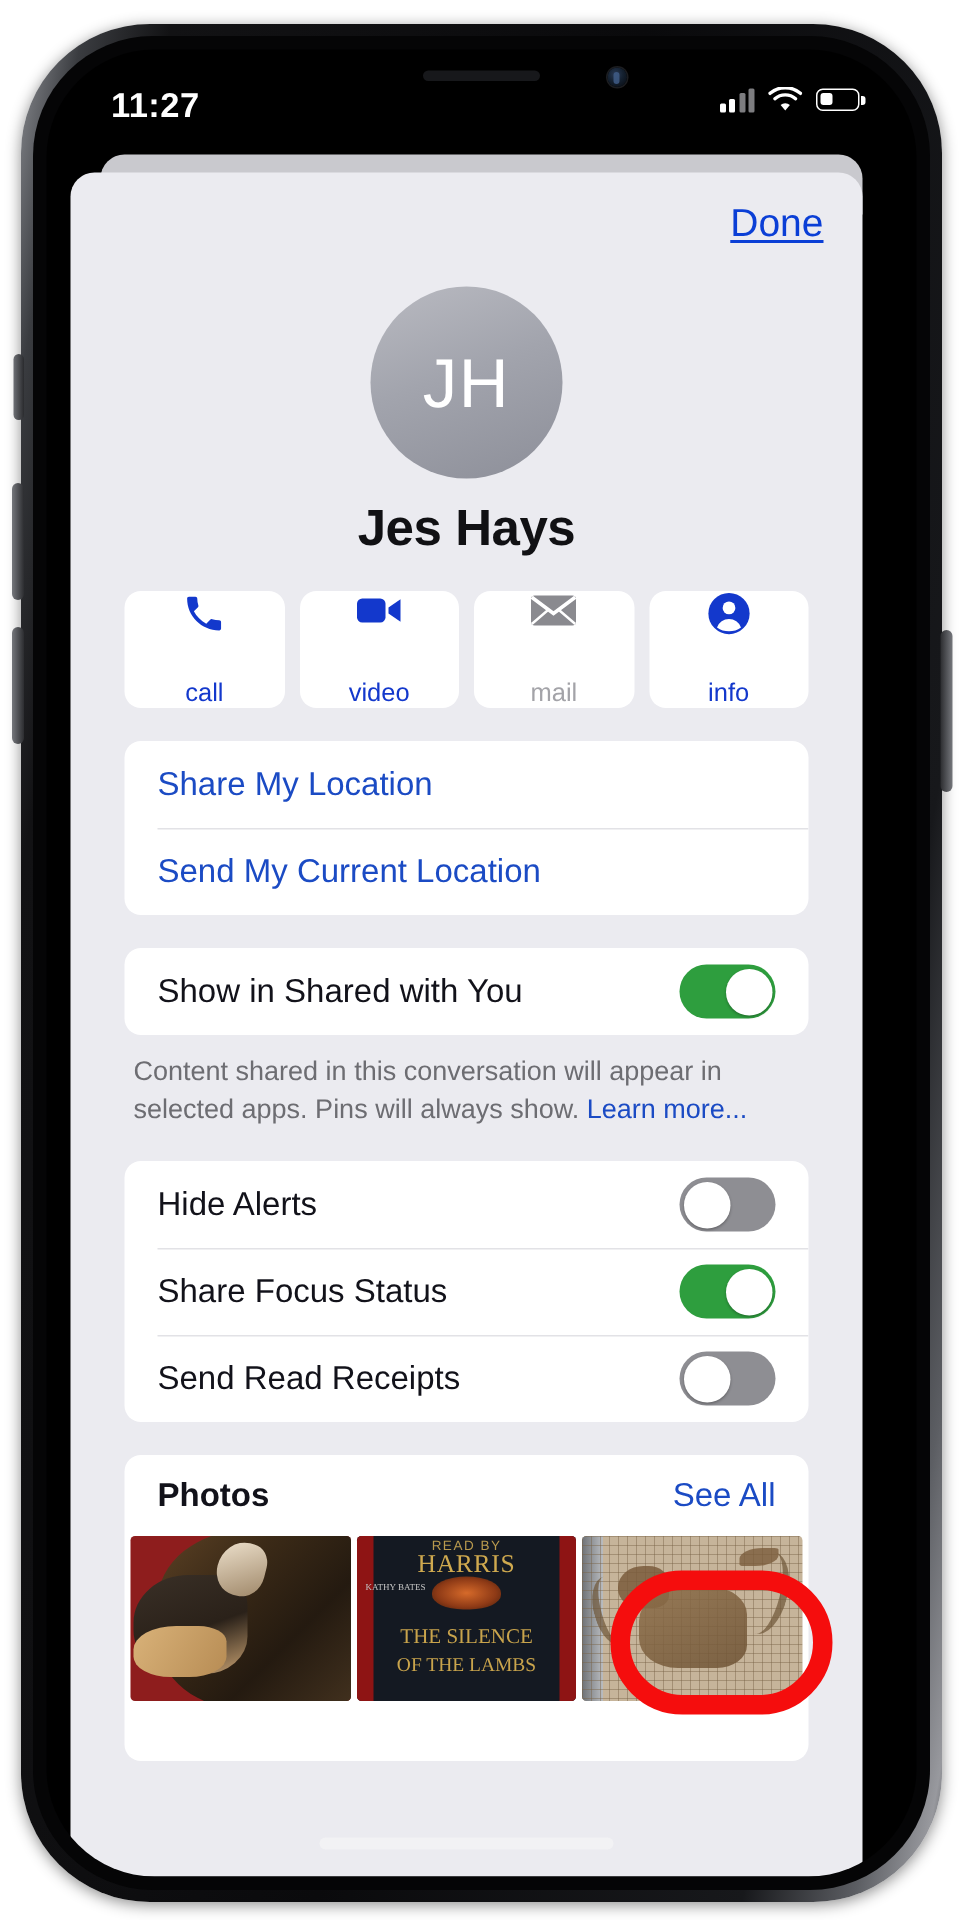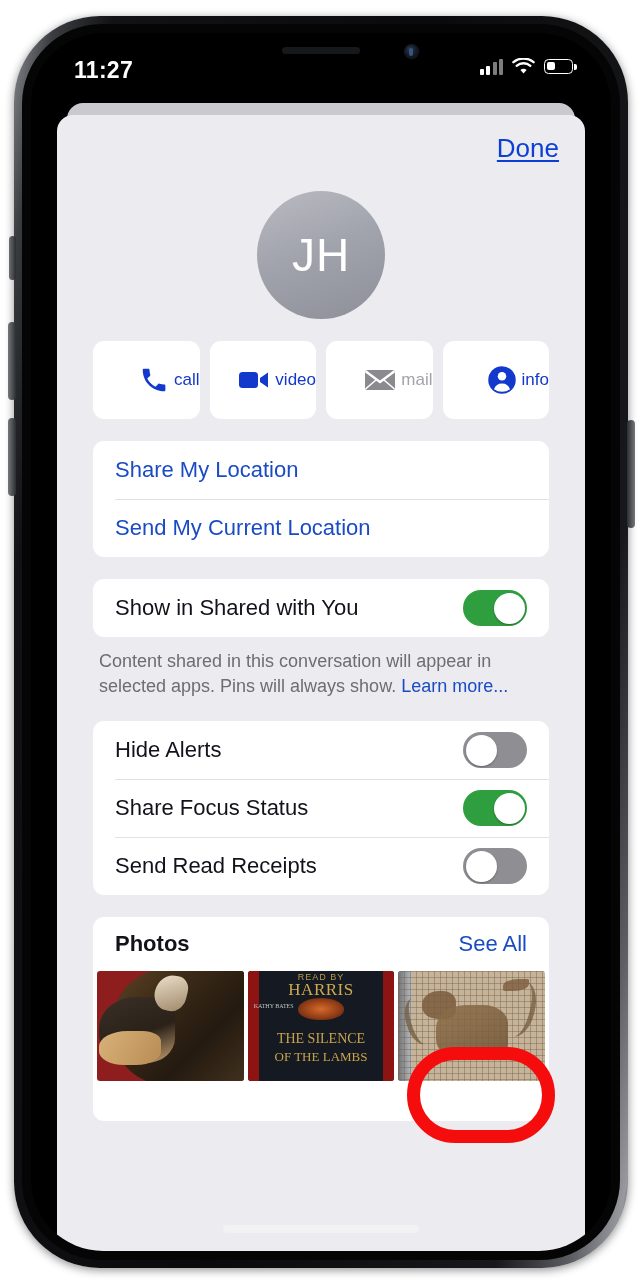--- a/index.html
+++ b/index.html
@@ -54,36 +54,36 @@
   .bars i:nth-child(3){ height:12.5px; background:#7d7d80; }
   .bars i:nth-child(4){ height:16px; background:#7d7d80; }
   .batt{ position:relative; width:29px; height:15px; border:1.8px solid #fff; border-radius:4.5px; }
   .batt::after{ content:""; position:absolute; right:-4.5px; top:4px; width:2.4px; height:6px;
     border-radius:0 2px 2px 0; background:#fff; }
   .batt i{ position:absolute; left:1.6px; top:1.6px; height:8.2px; width:8px; border-radius:2px; background:#fff; }
 
   
   .sheet-back{ position:absolute; left:36px; top:70px; width:508px; height:40px;
     border-radius:16px 16px 0 0; background:#c9c9ce; }
-  .sheet{ position:absolute; left:26px; top:82px; width:528px; height:1136px;
+  .sheet{ position:absolute; left:16px; top:82px; width:528px; height:1136px;
     border-radius:16px 16px 0 0; background:#ebebf0; overflow:hidden; }
 
   .done-row{ height:62px; position:relative; }
   .done{ position:absolute; right:26px; top:18px; font-size:26px; color:#0b3fd6;
     text-decoration:underline; text-underline-offset:3px; }
 
   .avatar{ width:128px; height:128px; border-radius:50%; margin:14px auto 0;
     background:linear-gradient(160deg,#b9bac1 0%,#a2a4ad 45%,#8d8f99 100%);
     display:flex; align-items:center; justify-content:center; }
   .avatar span{ color:#fff; font-size:46px; font-weight:500; letter-spacing:1px; }
   .pname{ text-align:center; font-size:34px; font-weight:bold; color:#111114; margin-top:14px; letter-spacing:-.3px; }
 
   .actions{ display:flex; gap:10px; padding:0 36px; margin-top:22px; }
   .act{ flex:1; height:78px; background:#fff; border-radius:11px;
-    display:flex; flex-direction:row; align-items:center; justify-content:flex-end; gap:5px; }
+    display:flex; flex-direction:column; align-items:center; justify-content:space-between; gap:5px; }
   .act .lbl{ font-size:17px; color:#1338cc; }
   .act.disabled .lbl{ color:#a3a3a8; }
   .act svg{ display:block; }
 
   .card{ margin:22px 36px 0; background:#fff; border-radius:11px; overflow:hidden; }
   .row{ position:relative; height:58px; display:flex; align-items:center; padding:0 22px; }
   .row + .row::before{ content:""; position:absolute; left:22px; right:0; top:0; height:1px; background:#e2e2e6; }
   .row .text{ font-size:22px; color:#12121a; }
   .row .text.link{ color:#1b4bc4; }
   .row .spacer{ flex:1; }
@@ -202,20 +202,21 @@
 
     <div class="sheet">
 
       <div class="done-row">
         <div class="done">Done</div>
       </div>
 
       <div class="avatar">
         <span>JH</span>
       </div>
+      <div class="pname">Jes Hays</div>
 
       <div class="actions">
 
         <div class="act">
           <svg width="30" height="30" viewBox="0 0 24 24">
             <path d="M6.6 10.8c1.4 2.8 3.8 5.1 6.6 6.6l2.2-2.2c.3-.3.7-.4 1-.2 1.2.4 2.4.6 3.7.6.6 0 1 .4 1 1V20c0 .6-.4 1-1 1C10.6 21 3 13.4 3 4c0-.6.4-1 1-1h3.4c.6 0 1 .4 1 1 0 1.3.2 2.5.6 3.7.1.4 0 .8-.2 1z" fill="#1338cc"></path>
           </svg>
           <div class="lbl">call</div>
         </div>
 

